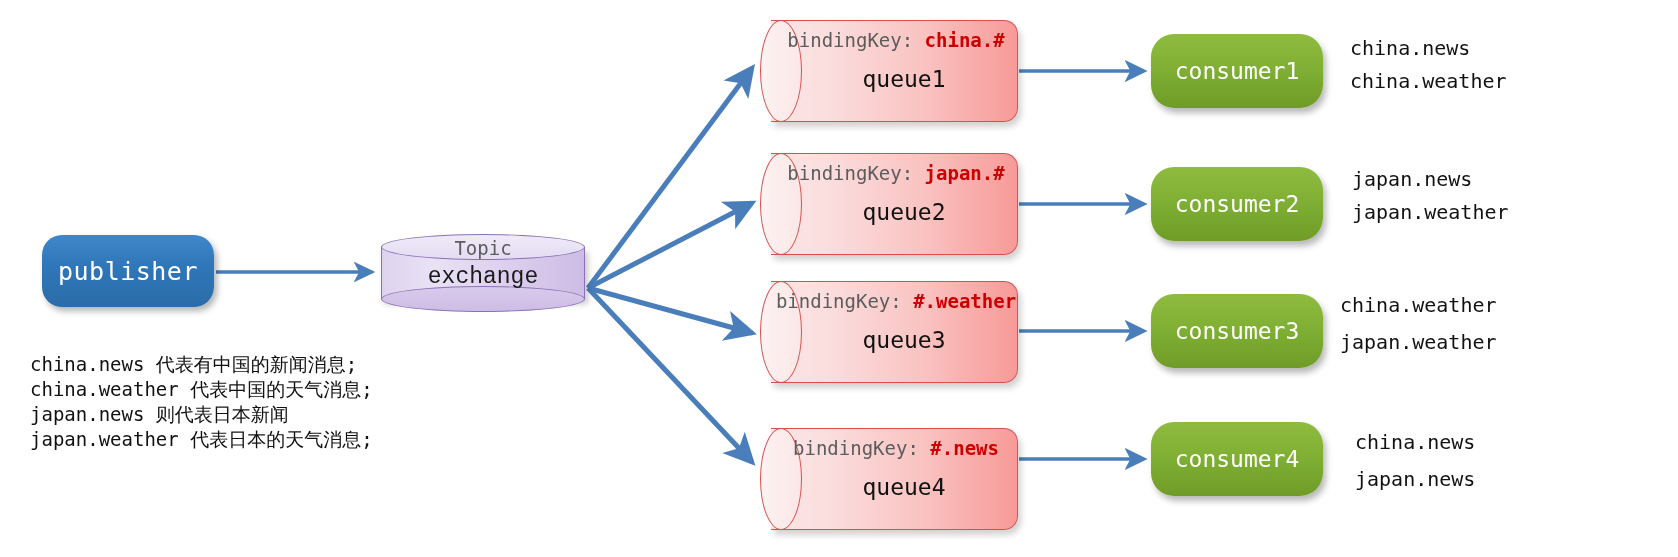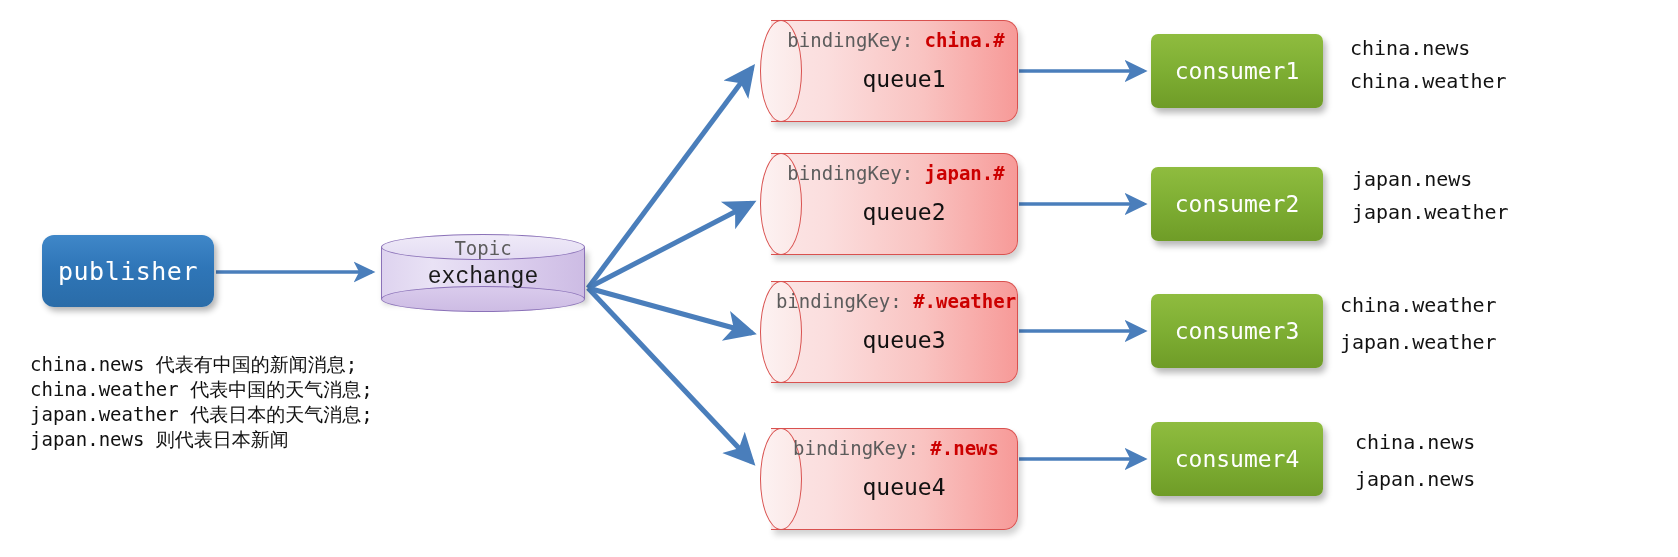--- a/index.html
+++ b/index.html
@@ -27,21 +27,21 @@
     pointer-events: none;
   }
 
   
   .publisher-box {
     position: absolute;
     left: 42px;
     top: 235px;
     width: 172px;
     height: 72px;
-    border-radius: 12px;
+    border-radius: 20px;
     background: linear-gradient(180deg, #3f87c8 0%, #2f76b8 45%, #2a6ca8 100%);
     box-shadow: 3px 4px 6px rgba(0,0,0,0.30);
     display: flex;
     align-items: center;
     justify-content: center;
   }
   .publisher-label {
     color: #ffffff;
     font-size: 25px;
     letter-spacing: 0.5px;
@@ -170,21 +170,21 @@
     color: #111111;
     z-index: 5;
   }
 
   
   .consumer {
     position: absolute;
     left: 1151px;
     width: 172px;
     height: 74px;
-    border-radius: 7px;
+    border-radius: 23px;
     background: linear-gradient(180deg, #8fbc3f 0%, #7eae33 50%, #6f9c27 100%);
     box-shadow: 3px 5px 6px rgba(0,0,0,0.28);
     display: flex;
     align-items: center;
     justify-content: center;
   }
   .consumer-label {
     color: #ffffff;
     font-size: 23px;
   }
@@ -330,17 +330,17 @@
   </div>
 
   <div class="rk-list" style="left:1355px; top:424px; line-height:37px;">
     <div>china.news</div>
     <div>japan.news</div>
   </div>
 
   <div class="legend">
     <div>china.news 代表有中国的新闻消息;</div>
     <div>china.weather 代表中国的天气消息;</div>
+    <div>japan.news 则代表日本新闻</div>
     <div>japan.weather 代表日本的天气消息;</div>
-    <div>japan.news 则代表日本新闻</div>
   </div>
 
 </div>
 
 </body></html>

